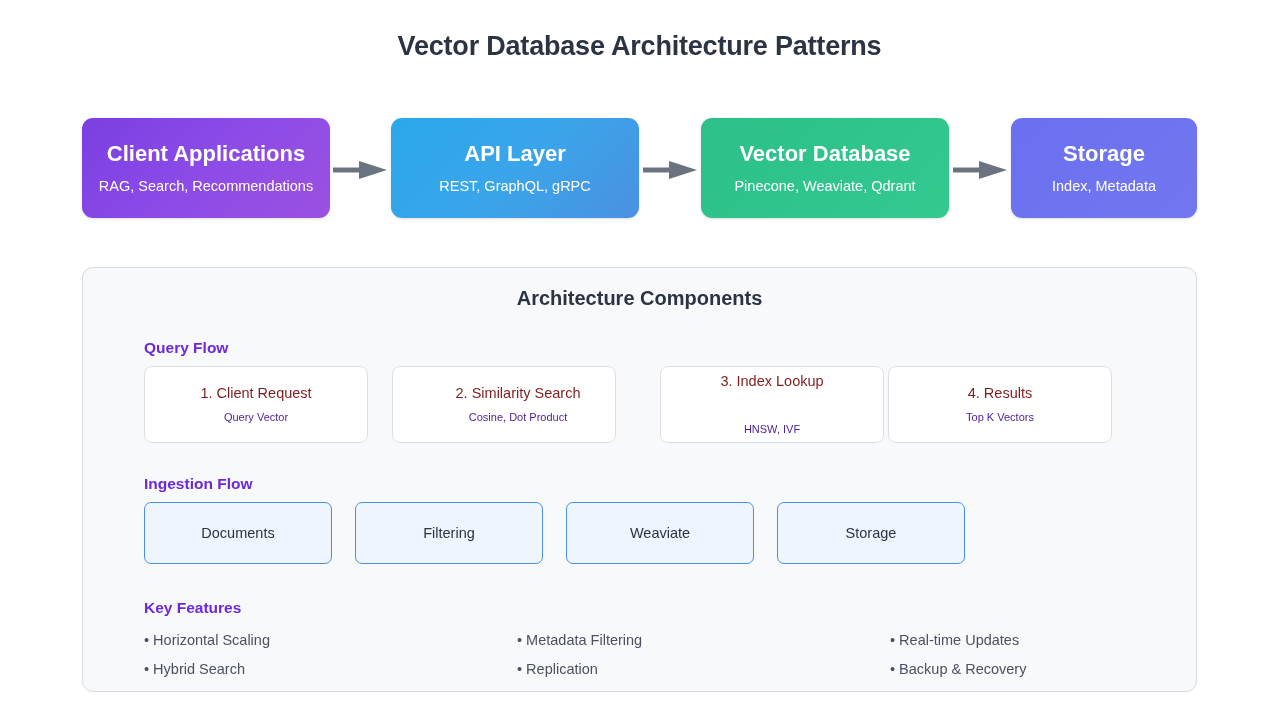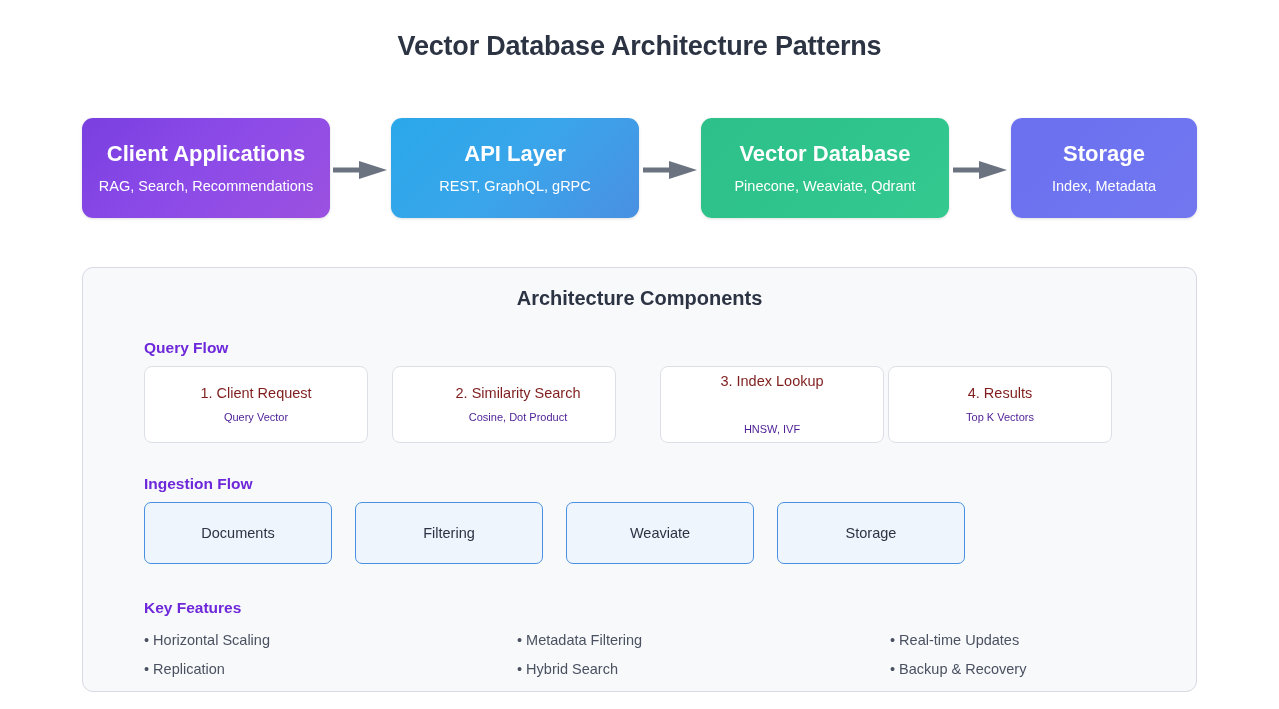--- a/index.html
+++ b/index.html
@@ -284,19 +284,19 @@
       <div class="ingestion-box" id="ingest-2">Weaviate</div>
       <div class="ingestion-box" id="ingest-3">Storage</div>
     </div>
 
     <div class="section-label" id="features-label">Key Features</div>
 
     <div class="features-grid">
       <div class="feature-item">• Horizontal Scaling</div>
       <div class="feature-item">• Metadata Filtering</div>
       <div class="feature-item">• Real-time Updates</div>
+      <div class="feature-item">• Hybrid Search</div>
       <div class="feature-item">• Replication</div>
-      <div class="feature-item">• Hybrid Search</div>
       <div class="feature-item">• Backup &amp; Recovery</div>
     </div>
 
   </div>
 </div>
 
 </body></html>

